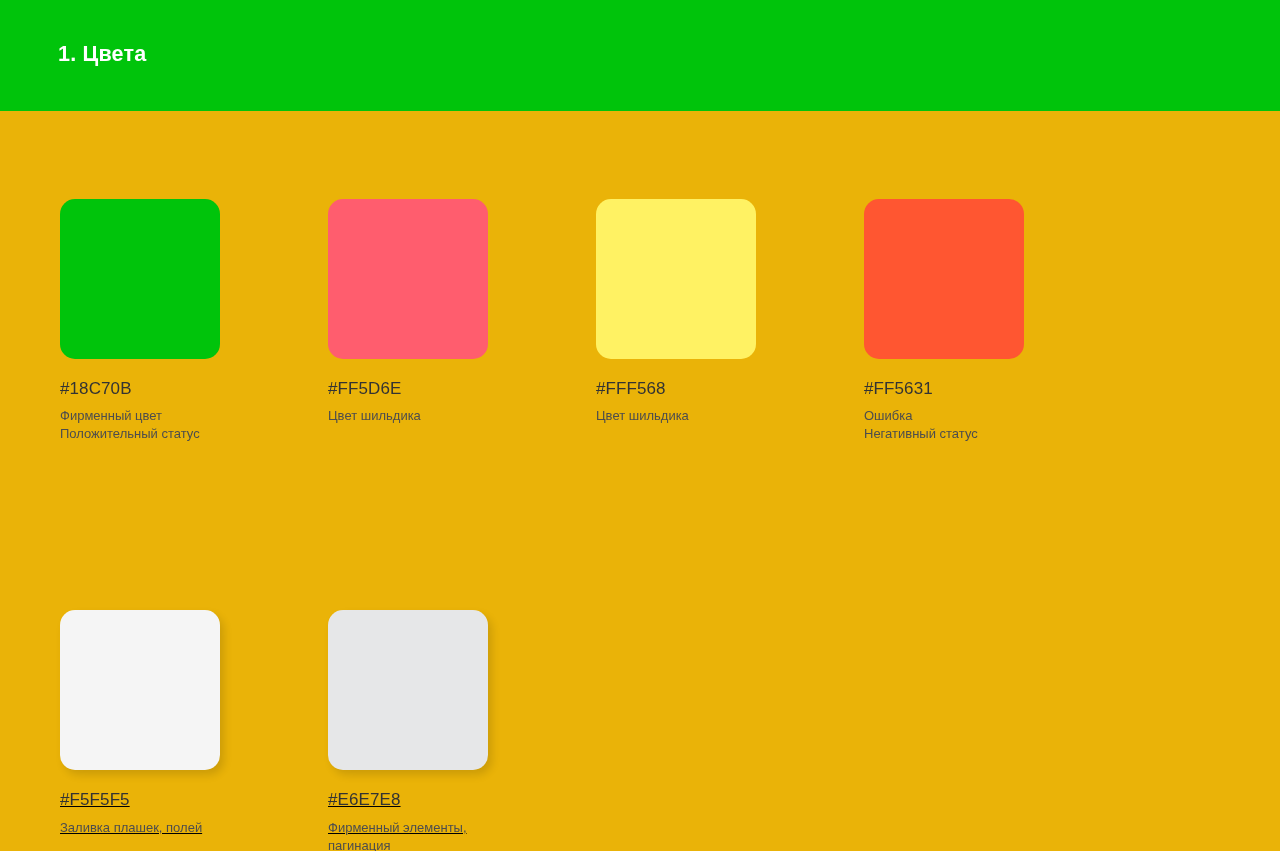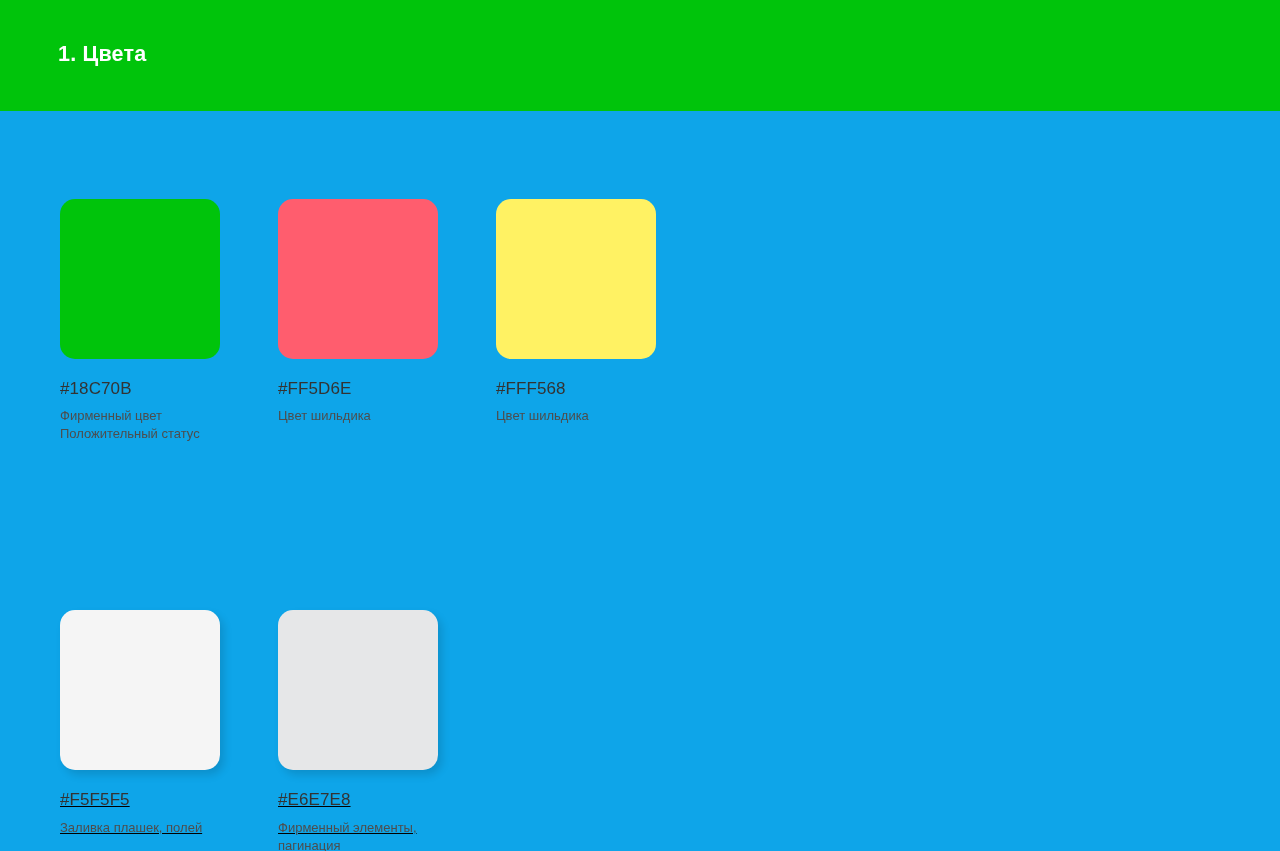--- a/index.html
+++ b/index.html
@@ -46,21 +46,21 @@
 
   
   .palette {
     position: absolute;
     left: 60px;
     top: 199px;
     width: 1160px;
   }
   .row {
     display: flex;
-    gap: 58px;
+    gap: 108px;
   }
   .row.row-2 {
     margin-top: 167px;
     text-decoration: underline;
   }
   .swatch-card {
     width: 160px;
     flex: 0 0 160px;
   }
   .swatch-chip {
@@ -87,21 +87,21 @@
     font-weight: normal;
     color: #4d4d4d;
     line-height: 1.38;
     width: 185px;
     white-space: pre-line;
   }
 </style>
 </head>
 <body>
 
-<div class="page" style="background: #0ea5e9;">
+<div class="page" style="background: #eab308;">
 
   <div class="header" style="background: rgb(0, 196, 11);">
     <div class="header-title" style="color: rgb(255, 255, 255);">1. Цвета</div>
   </div>
 
   <div class="palette">
 
     <div class="row row-1">
       <div class="swatch-card">
         <div class="swatch-chip" style="background: rgb(0, 196, 11);"></div>
@@ -116,20 +116,26 @@
         <div class="swatch-desc">Цвет шильдика</div>
       </div>
 
       <div class="swatch-card">
         <div class="swatch-chip" style="background: rgb(255, 242, 99);"></div>
         <div class="swatch-hex">#FFF568</div>
         <div class="swatch-desc">Цвет шильдика</div>
       </div>
 
 
+      <div class="swatch-card">
+        <div class="swatch-chip" style="background: rgb(255, 86, 49);"></div>
+        <div class="swatch-hex">#FF5631</div>
+        <div class="swatch-desc">Ошибка
+Негативный статус</div>
+      </div>
     </div>
 
     <div class="row row-2">
       <div class="swatch-card">
         <div class="swatch-chip has-shadow" style="background: rgb(245, 245, 245);"></div>
         <div class="swatch-hex">#F5F5F5</div>
         <div class="swatch-desc">Заливка плашек, полей</div>
       </div>
 
       <div class="swatch-card">

